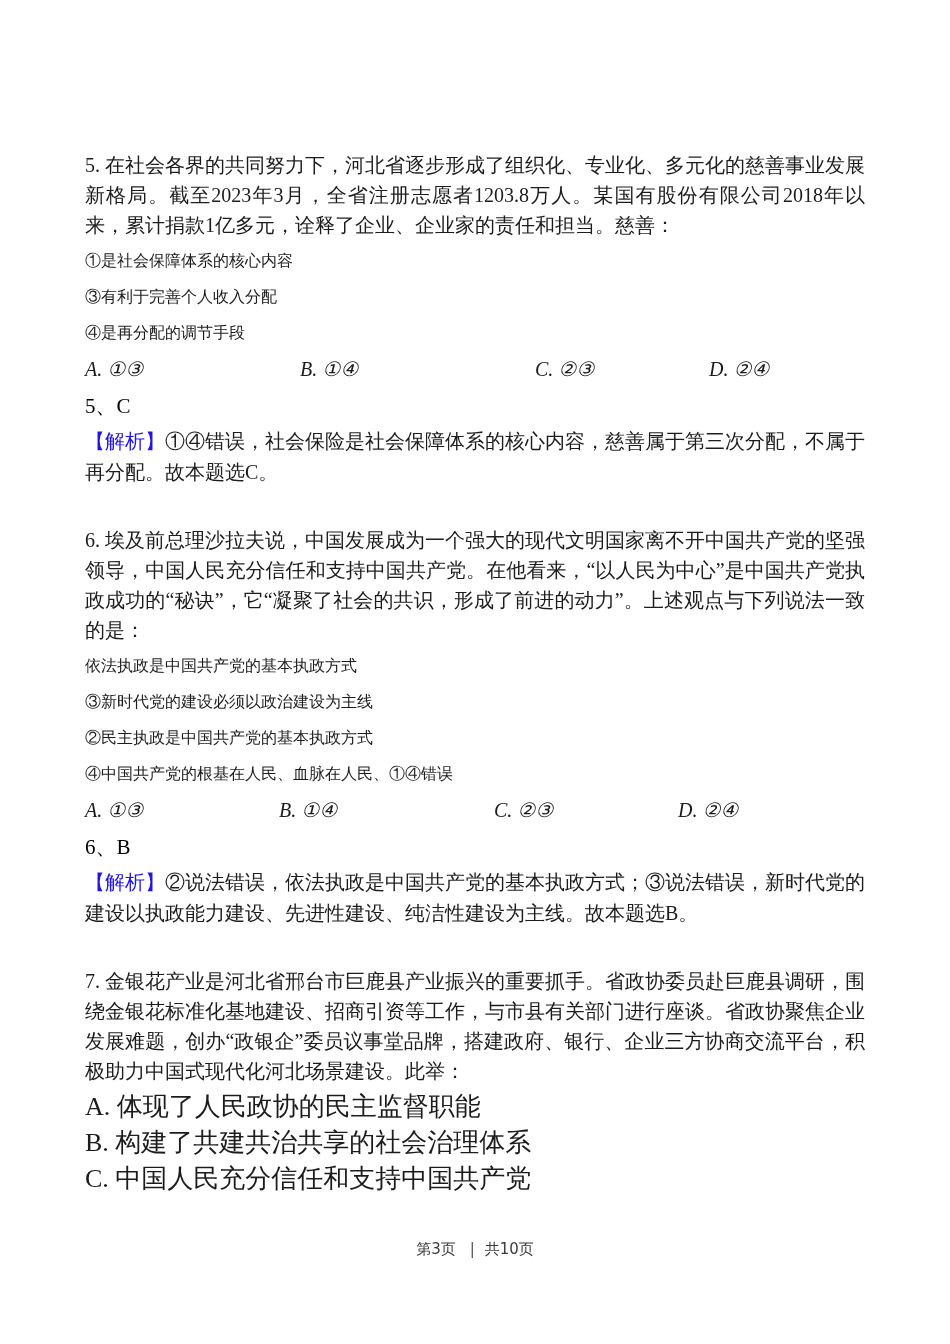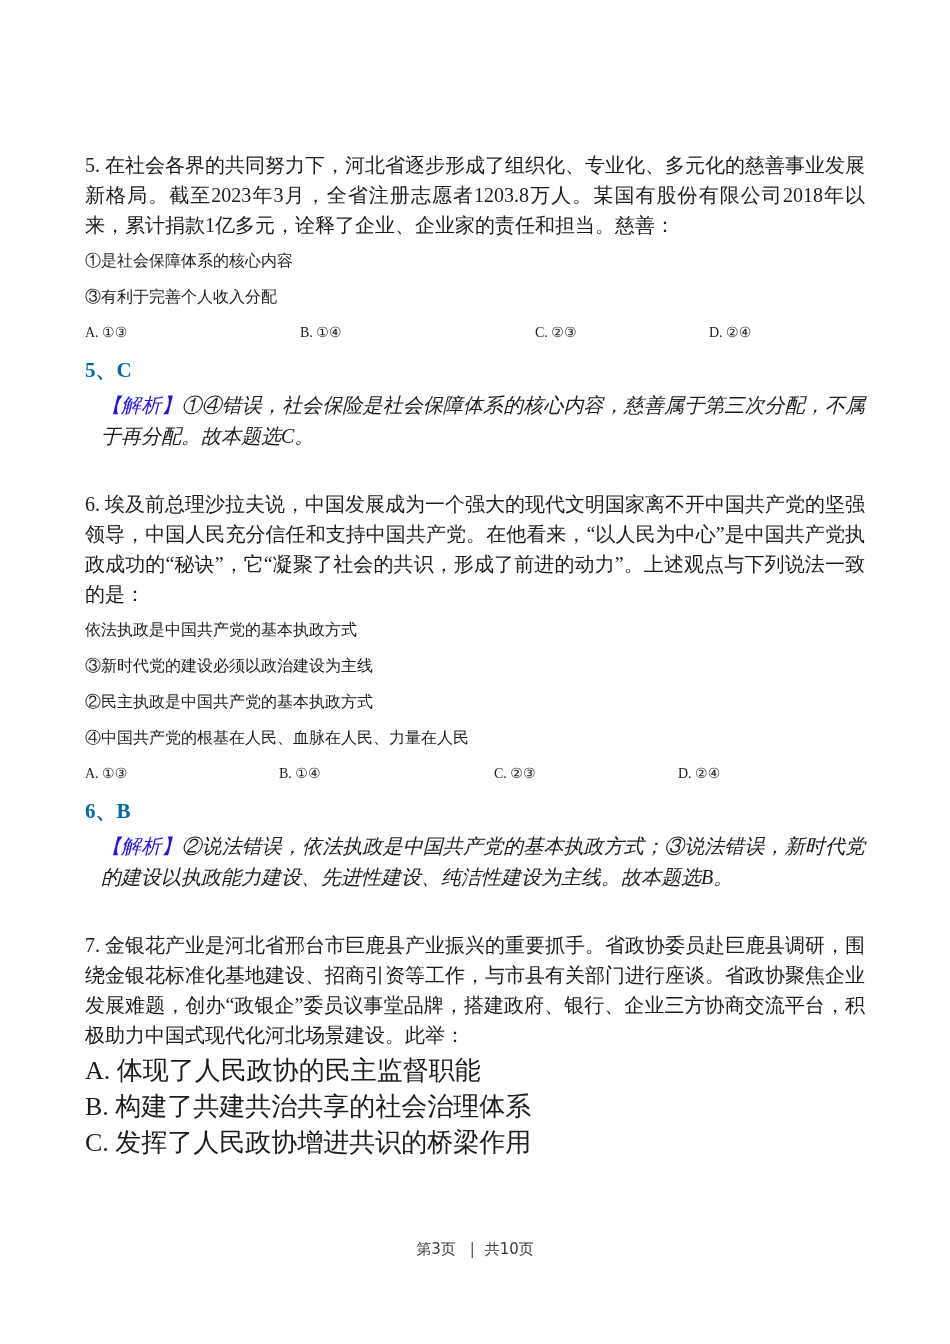--- a/index.html
+++ b/index.html
@@ -22,38 +22,38 @@
     text-align: justify;
   }
   .q-item {
     margin: 6px 0 0 0;
     font-size: 16px;
     line-height: 30px;
   }
   .options-grid {
     display: grid;
     margin-top: 6px;
-    font-size: 14px;
+    font-size: 20px;
     line-height: 30px;
+    font-style: italic;
   }
   .options-grid.q5 { grid-template-columns: 215px 235px 174px auto; }
   .options-grid.q6 { grid-template-columns: 194px 215px 184px auto; }
   .answer-line {
     margin: 7px 0 0 0;
     font-size: 21px;
     line-height: 30px;
-    font-weight: bold;
-    color: #0369a1;
+    font-weight: normal;
+    color: #000000;
   }
   .analysis {
-    margin: 5px 0 0 16px;
+    margin: 5px 0 0 0;
     font-size: 20px;
     line-height: 31px;
     text-align: justify;
-    font-style: italic;
   }
   .analysis .label { color: #2114e8; }
   .question + .question { margin-top: 37px; }
   .long-option {
     margin: 6px 0 0 0;
     font-size: 26px;
     line-height: 30px;
   }
   .footer {
     position: absolute;
@@ -70,51 +70,52 @@
 </head>
 <body>
 
 <div class="page">
   <div class="content">
 
     <div class="question">
       <p class="q-stem">5. 在社会各界的共同努力下，河北省逐步形成了组织化、专业化、多元化的慈善事业发展新格局。截至2023年3月，全省注册志愿者1203.8万人。某国有股份有限公司2018年以来，累计捐款1亿多元，诠释了企业、企业家的责任和担当。慈善：</p>
       <p class="q-item">①是社会保障体系的核心内容</p>
       <p class="q-item">③有利于完善个人收入分配</p>
+      <p class="q-item">④是再分配的调节手段</p>
       <div class="options-grid q5">
         <span>A. ①③</span>
         <span>B. ①④</span>
         <span>C. ②③</span>
         <span>D. ②④</span>
       </div>
       <p class="answer-line">5、C</p>
       <p class="analysis"><span class="label">【解析】</span><span>①④错误，社会保险是社会保障体系的核心内容，慈善属于第三次分配，不属于再分配。故本题选C。</span></p>
     </div>
 
     <div class="question">
       <p class="q-stem">6. 埃及前总理沙拉夫说，中国发展成为一个强大的现代文明国家离不开中国共产党的坚强领导，中国人民充分信任和支持中国共产党。在他看来，“以人民为中心”是中国共产党执政成功的“秘诀”，它“凝聚了社会的共识，形成了前进的动力”。上述观点与下列说法一致的是：</p>
       <p class="q-item">依法执政是中国共产党的基本执政方式</p>
       <p class="q-item">③新时代党的建设必须以政治建设为主线</p>
       <p class="q-item">②民主执政是中国共产党的基本执政方式</p>
-      <p class="q-item">④中国共产党的根基在人民、血脉在人民、力量在人民</p>
+      <p class="q-item">④中国共产党的根基在人民、血脉在人民、①④错误</p>
       <div class="options-grid q6">
         <span>A. ①③</span>
         <span>B. ①④</span>
         <span>C. ②③</span>
         <span>D. ②④</span>
       </div>
       <p class="answer-line">6、B</p>
       <p class="analysis"><span class="label">【解析】</span><span>②说法错误，依法执政是中国共产党的基本执政方式；③说法错误，新时代党的建设以执政能力建设、先进性建设、纯洁性建设为主线。故本题选B。</span></p>
     </div>
 
     <div class="question">
       <p class="q-stem">7. 金银花产业是河北省邢台市巨鹿县产业振兴的重要抓手。省政协委员赴巨鹿县调研，围绕金银花标准化基地建设、招商引资等工作，与市县有关部门进行座谈。省政协聚焦企业发展难题，创办“政银企”委员议事堂品牌，搭建政府、银行、企业三方协商交流平台，积极助力中国式现代化河北场景建设。此举：</p>
       <p class="long-option">A. 体现了人民政协的民主监督职能</p>
       <p class="long-option">B. 构建了共建共治共享的社会治理体系</p>
-      <p class="long-option">C. 发挥了人民政协增进共识的桥梁作用</p>
+      <p class="long-option">C. 中国人民充分信任和支持中国共产党</p>
     </div>
 
   </div>
 
   <div class="footer">
     <span>第3页</span><span class="sep">|</span><span>共10页</span>
   </div>
 </div>
 
 </body></html>

